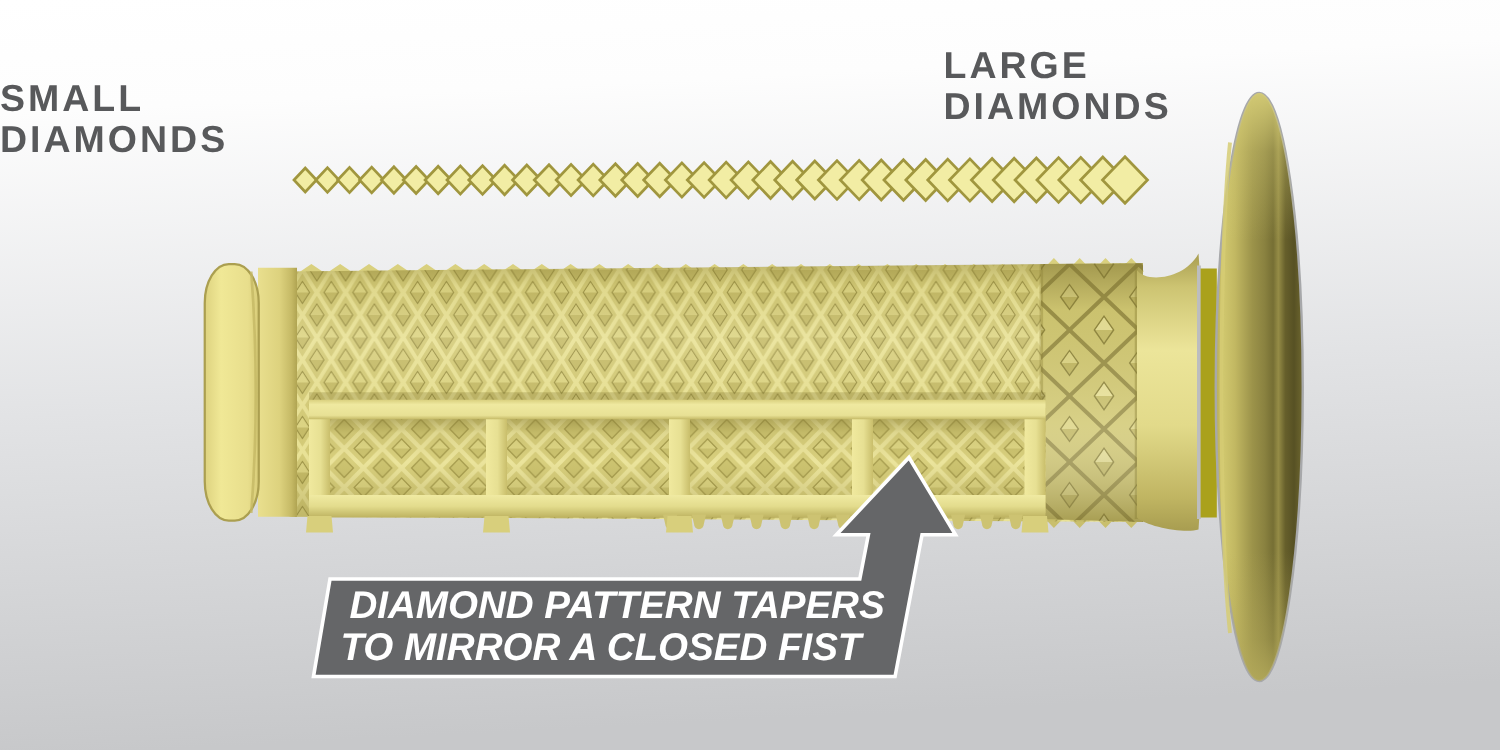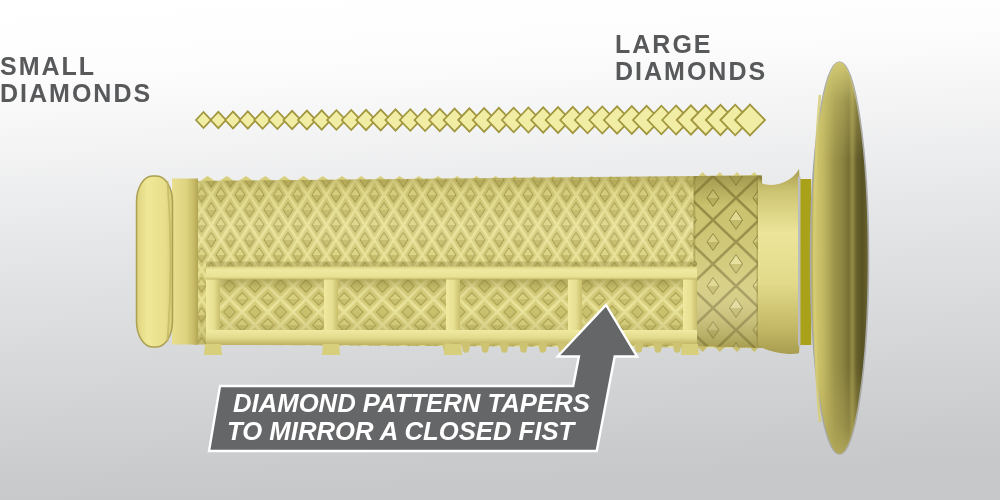--- a/index.html
+++ b/index.html
@@ -216,13 +216,13 @@
  <rect x="136.5" y="176" width="36" height="171" rx="16" ry="26" fill="url(#capGrad)" stroke="#ab9f50" stroke-width="1.5"></rect>
  <path d="M167.5,181 C171.5,235 171.5,290 167.5,342" fill="none" stroke="#c4b864" stroke-width="1.8" opacity="0.8"></path>
 </g>
 
 <path d="M220,386 L573.2,386 L578.9,356.5 L557.6,356.5 L606,305 L637,356.5 L614.7,356.5 L596.7,451 L209,451 Z" fill="#656668" stroke="#ffffff" stroke-width="2.4" stroke-linejoin="miter"></path>
 <text x="233" y="412" font-family="Liberation Sans, sans-serif" font-size="25.7" font-style="italic" font-weight="bold" fill="#ffffff">DIAMOND PATTERN TAPERS</text>
 <text x="227" y="440" font-family="Liberation Sans, sans-serif" font-size="25.7" font-style="italic" font-weight="bold" fill="#ffffff">TO MIRROR A CLOSED FIST</text>
 </svg>
 
 <div class="lbl" style="left:0;top:31px;width:343px;text-align:left;margin-top:22px;">SMALL<br>DIAMONDS</div>
-<div class="lbl" style="left:615px;top:31px;">LARGE<br>DIAMONDS</div>
+<div class="lbl" style="left:629px;top:31px;">LARGE<br>DIAMONDS</div>
 
 </body></html>

